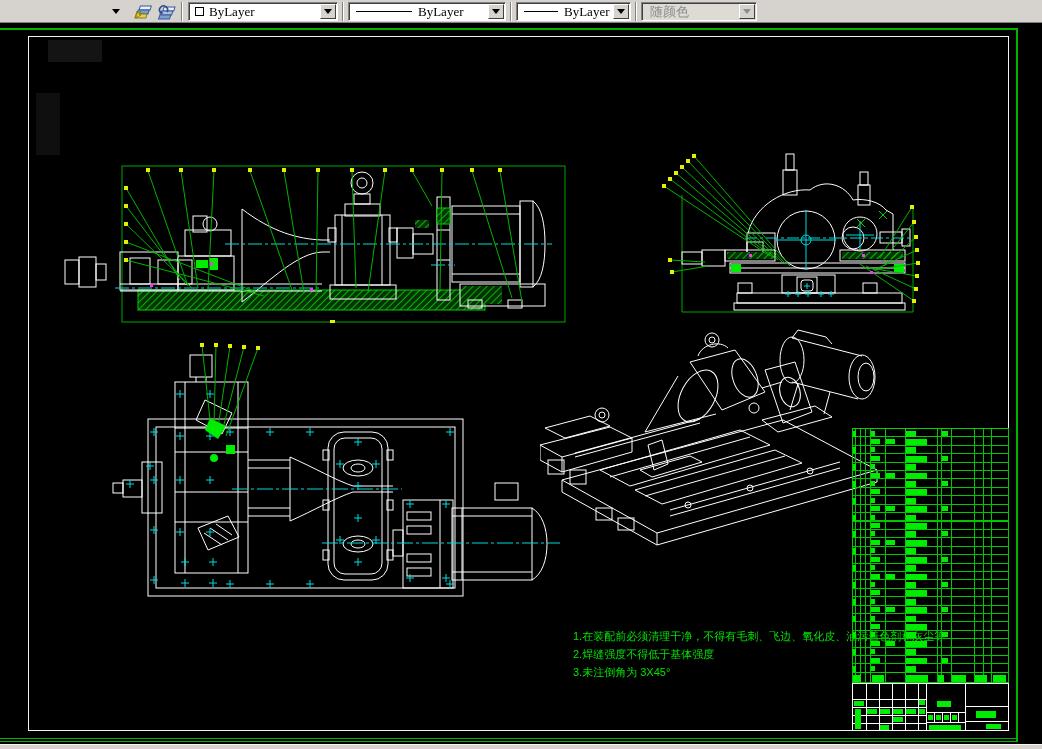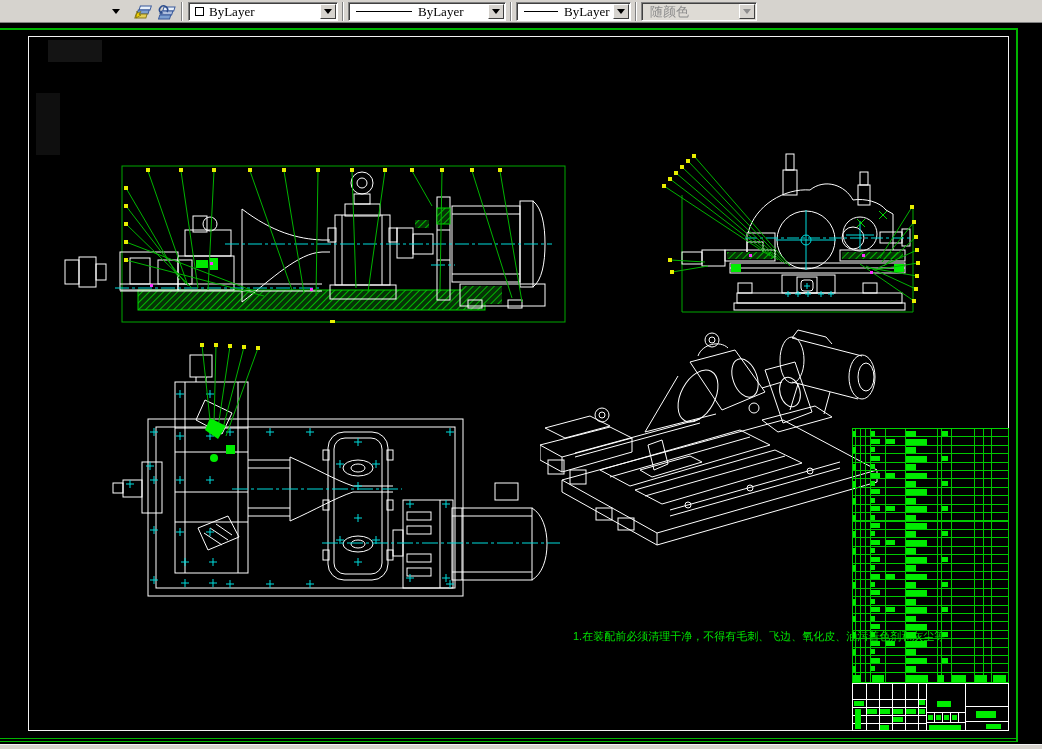--- a/index.html
+++ b/index.html
@@ -528,20 +528,22 @@
       <line x1="130" y1="190" x2="300" y2="142"></line>
       <line x1="130" y1="196" x2="300" y2="148"></line>
       <circle cx="148" cy="185" r="3"></circle>
         <circle cx="210" cy="168" r="3"></circle>
         <circle cx="270" cy="151" r="3"></circle>
     </g>
   </svg>
 
   <div class="notes">
     <div>1.在装配前必须清理干净，不得有毛刺、飞边、氧化皮、油污着色剂和灰尘等</div>
+    <div>2.焊缝强度不得低于基体强度</div>
+    <div>3.未注倒角为 3X45°</div>
   </div>
 
   <div class="bom">
     <div class="bom-body">
         <div class="bom-vline" style="left: 0px; height: 255px;"></div>
         <div class="bom-vline" style="left: 3px; height: 255px;"></div>
         <div class="bom-vline" style="left: 8px; height: 255px;"></div>
         <div class="bom-vline" style="left: 13px; height: 255px;"></div>
         <div class="bom-vline" style="left: 18px; height: 255px;"></div>
         <div class="bom-vline" style="left: 33px; height: 255px;"></div>

